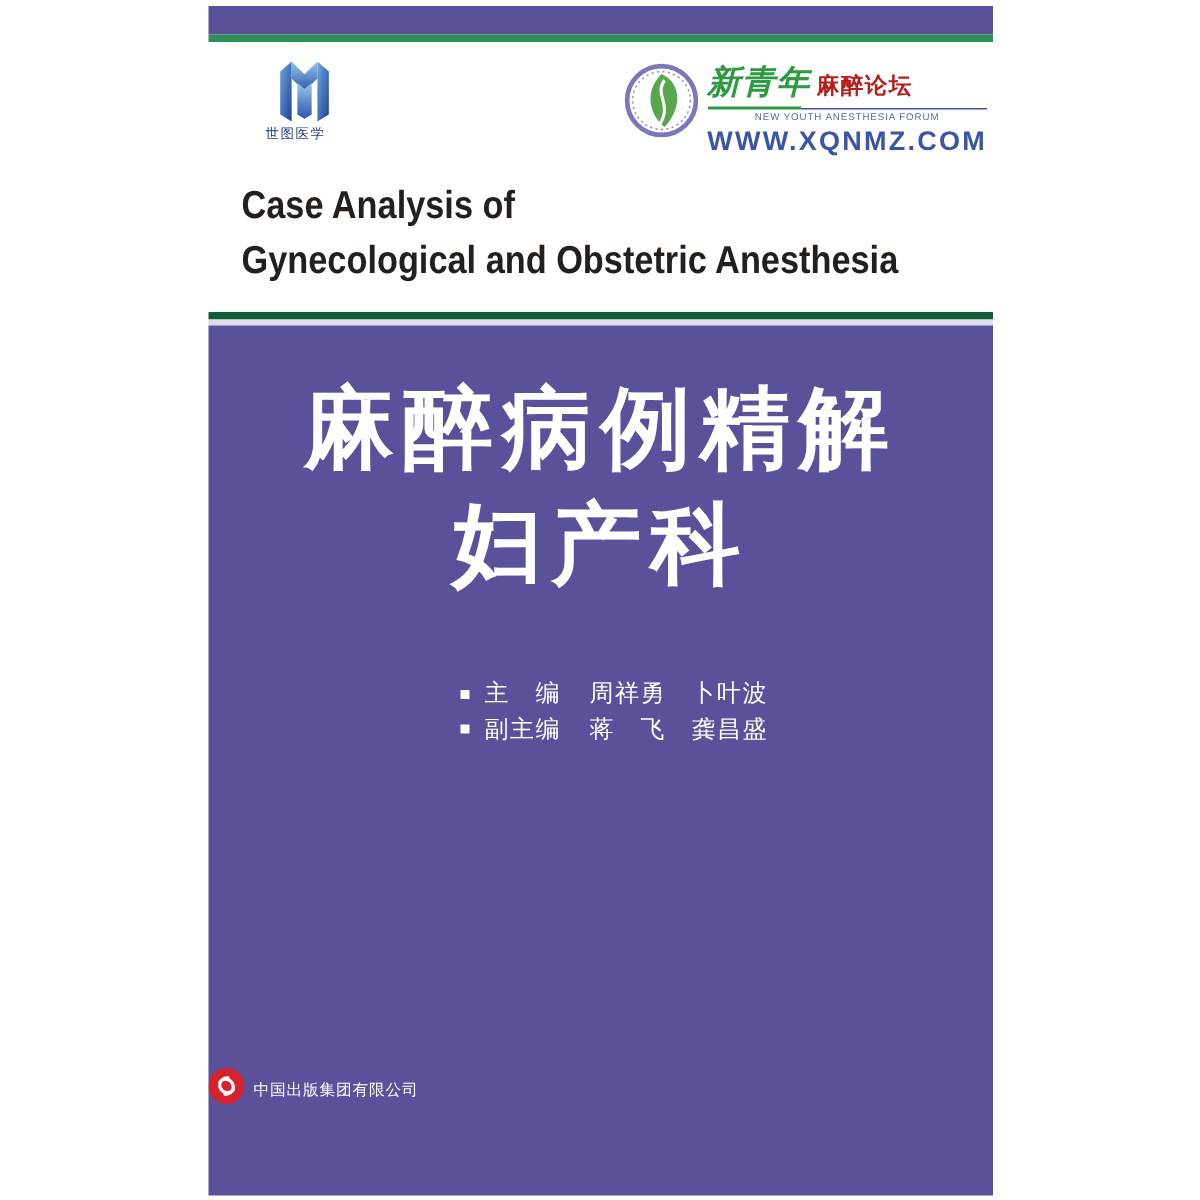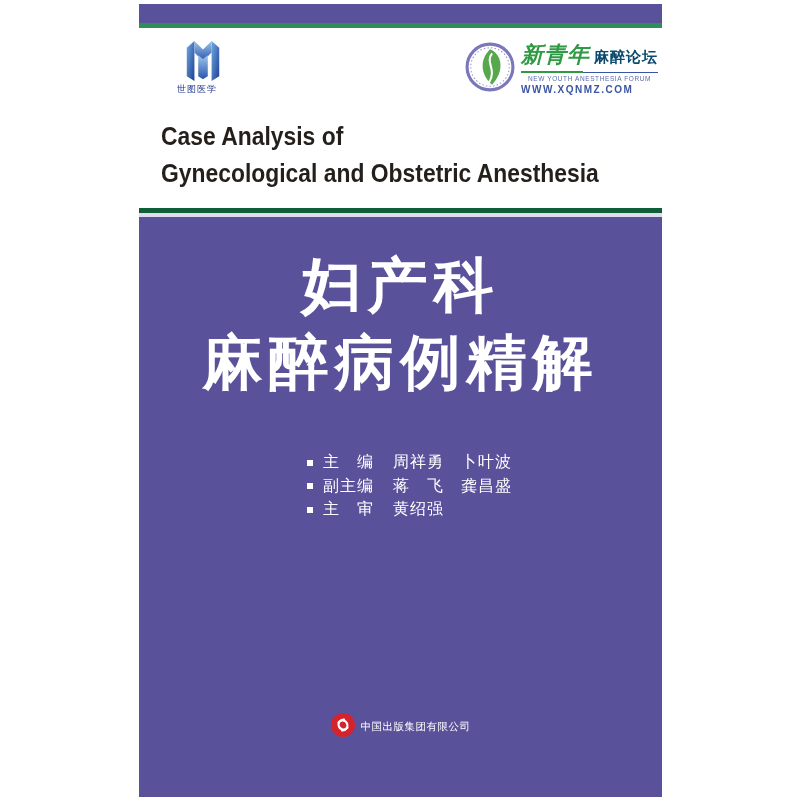--- a/index.html
+++ b/index.html
@@ -16,47 +16,47 @@
   .wm-logo { position:absolute; left:38px; top:12px; width:52px; text-align:left; }
   .wm-logo svg { display:block; margin:0 auto; }
   .wm-caption { font-size:9px; color:#20388C; letter-spacing:1px; margin-top:1px; white-space:nowrap; }
 
   
   .forum { position:absolute; right:4px; top:12px; display:flex; align-items:flex-start; }
   .forum-emblem { width:50px; height:50px; margin-top:2px; }
   .forum-text { margin-left:6px; }
   .forum-row1 { display:flex; align-items:baseline; white-space:nowrap; }
   .forum-brand { font-size:22px; font-weight:bold; font-style:italic; color:#2F9A43; letter-spacing:1px; }
-  .forum-suffix { font-size:15px; font-weight:bold; color:#0c4a6e; margin-left:4px; letter-spacing:1px; }
+  .forum-suffix { font-size:15px; font-weight:bold; color:#b91c1c; margin-left:4px; letter-spacing:1px; }
   .forum-rule { display:flex; height:2px; margin-top:1px; }
   .forum-rule .g { width:62px; background:#2F9A43; }
   .forum-rule .b { flex:1; background:#3A55A5; height:1px; align-self:flex-end; }
   .forum-sub { font-size:6.5px; color:#5A6BB0; letter-spacing:0.6px; margin-top:2px; text-align:center; white-space:nowrap; }
-  .forum-url { font-size:10px; font-weight:bold; color:#3A55A5; letter-spacing:1.5px; margin-top:2px; white-space:nowrap; }
+  .forum-url { font-size:18px; font-weight:bold; color:#3A55A5; letter-spacing:1.5px; margin-top:2px; white-space:nowrap; }
 
   .en-title { position:absolute; left:22px; top:90px; color:#241F1B; font-weight:bold;
               font-size:26px; line-height:37px; white-space:nowrap;
               transform:scaleX(0.88); transform-origin:0 0; }
 
   .div-green { position:absolute; left:0; top:204px; width:100%; height:5px; background:#0F5E38; }
   .div-light { position:absolute; left:0; top:209px; width:100%; height:4px; background:#DEDCEE; }
 
   .main-purple { position:absolute; left:0; top:213px; width:100%; height:580px; background:#59519A; }
 
   .cn-title { padding-top:30px; text-align:center; color:#ffffff; font-weight:bold;
               font-size:60px; line-height:77px; letter-spacing:6px; white-space:nowrap; }
 
   .credits { position:absolute; left:168px; top:234px; color:#ffffff; font-size:16px;font-family:Liberation Serif, serif; }
   .credit-row { display:flex; align-items:center; height:23.5px; white-space:nowrap; }
   .bullet { width:6px; height:6px; background:#ffffff; margin-right:10px; flex:0 0 auto; }
   .bullet.hidden { visibility:hidden; }
   .role { display:inline-block; width:54px; margin-right:16px; letter-spacing:1px; }
   .names { letter-spacing:1px; }
 
-  .publishers { position:absolute; left:0; right:0; bottom:56px; display:flex; flex-direction:column; align-items:center; }
+  .publishers { position:absolute; left:0; right:0; bottom:56px; display:flex; align-items:center; }
   .pub-row { display:flex; align-items:center; margin-top:2px; }
   .pub-row svg { flex:0 0 auto; }
   .pub-name1 { color:#ffffff; font-size:10.5px; margin-left:6px; letter-spacing:0.5px; white-space:nowrap; }
   .pub-name2 { color:#ffffff; font-size:13px; font-style:italic; font-family:"Liberation Serif", serif;
                margin-left:7px; letter-spacing:1.5px; white-space:nowrap; }
 </style>
 </head>
 <body>
 
 <div class="page">
@@ -117,39 +117,34 @@
         <div>Gynecological and Obstetric Anesthesia</div>
       </div>
     </div>
 
     <div class="div-green"></div>
     <div class="div-light"></div>
 
     <div class="main-purple">
 
       <div class="cn-title">
+        <div>麻醉病例精解</div>
         <div>妇产科</div>
-        <div>麻醉病例精解</div>
       </div>
 
       <div class="credits">
         <div class="credit-row">
           <span class="bullet"></span>
           <span class="role">主　编</span>
           <span class="names">周祥勇　卜叶波</span>
         </div>
         <div class="credit-row">
           <span class="bullet"></span>
           <span class="role">副主编</span>
           <span class="names">蒋　飞　龚昌盛</span>
-        </div>
-        <div class="credit-row">
-          <span class="bullet"></span>
-          <span class="role">主　审</span>
-          <span class="names">黄绍强</span>
         </div>
       </div>
 
       <div class="publishers">
         <div class="pub-row">
           <span>
             <svg width="24" height="24" viewBox="0 0 24 24">
               <circle cx="12" cy="12" r="12" fill="#D5232E"></circle>
               <path d="M7.5,9.5 a5,5 0 1 1 3.5,8" stroke="#ffffff" stroke-width="2.1" fill="none" stroke-linecap="round"></path>
               <path d="M16.5,14.5 a5,5 0 1 1 -3.5,-8" stroke="#ffffff" stroke-width="2.1" fill="none" stroke-linecap="round"></path>

